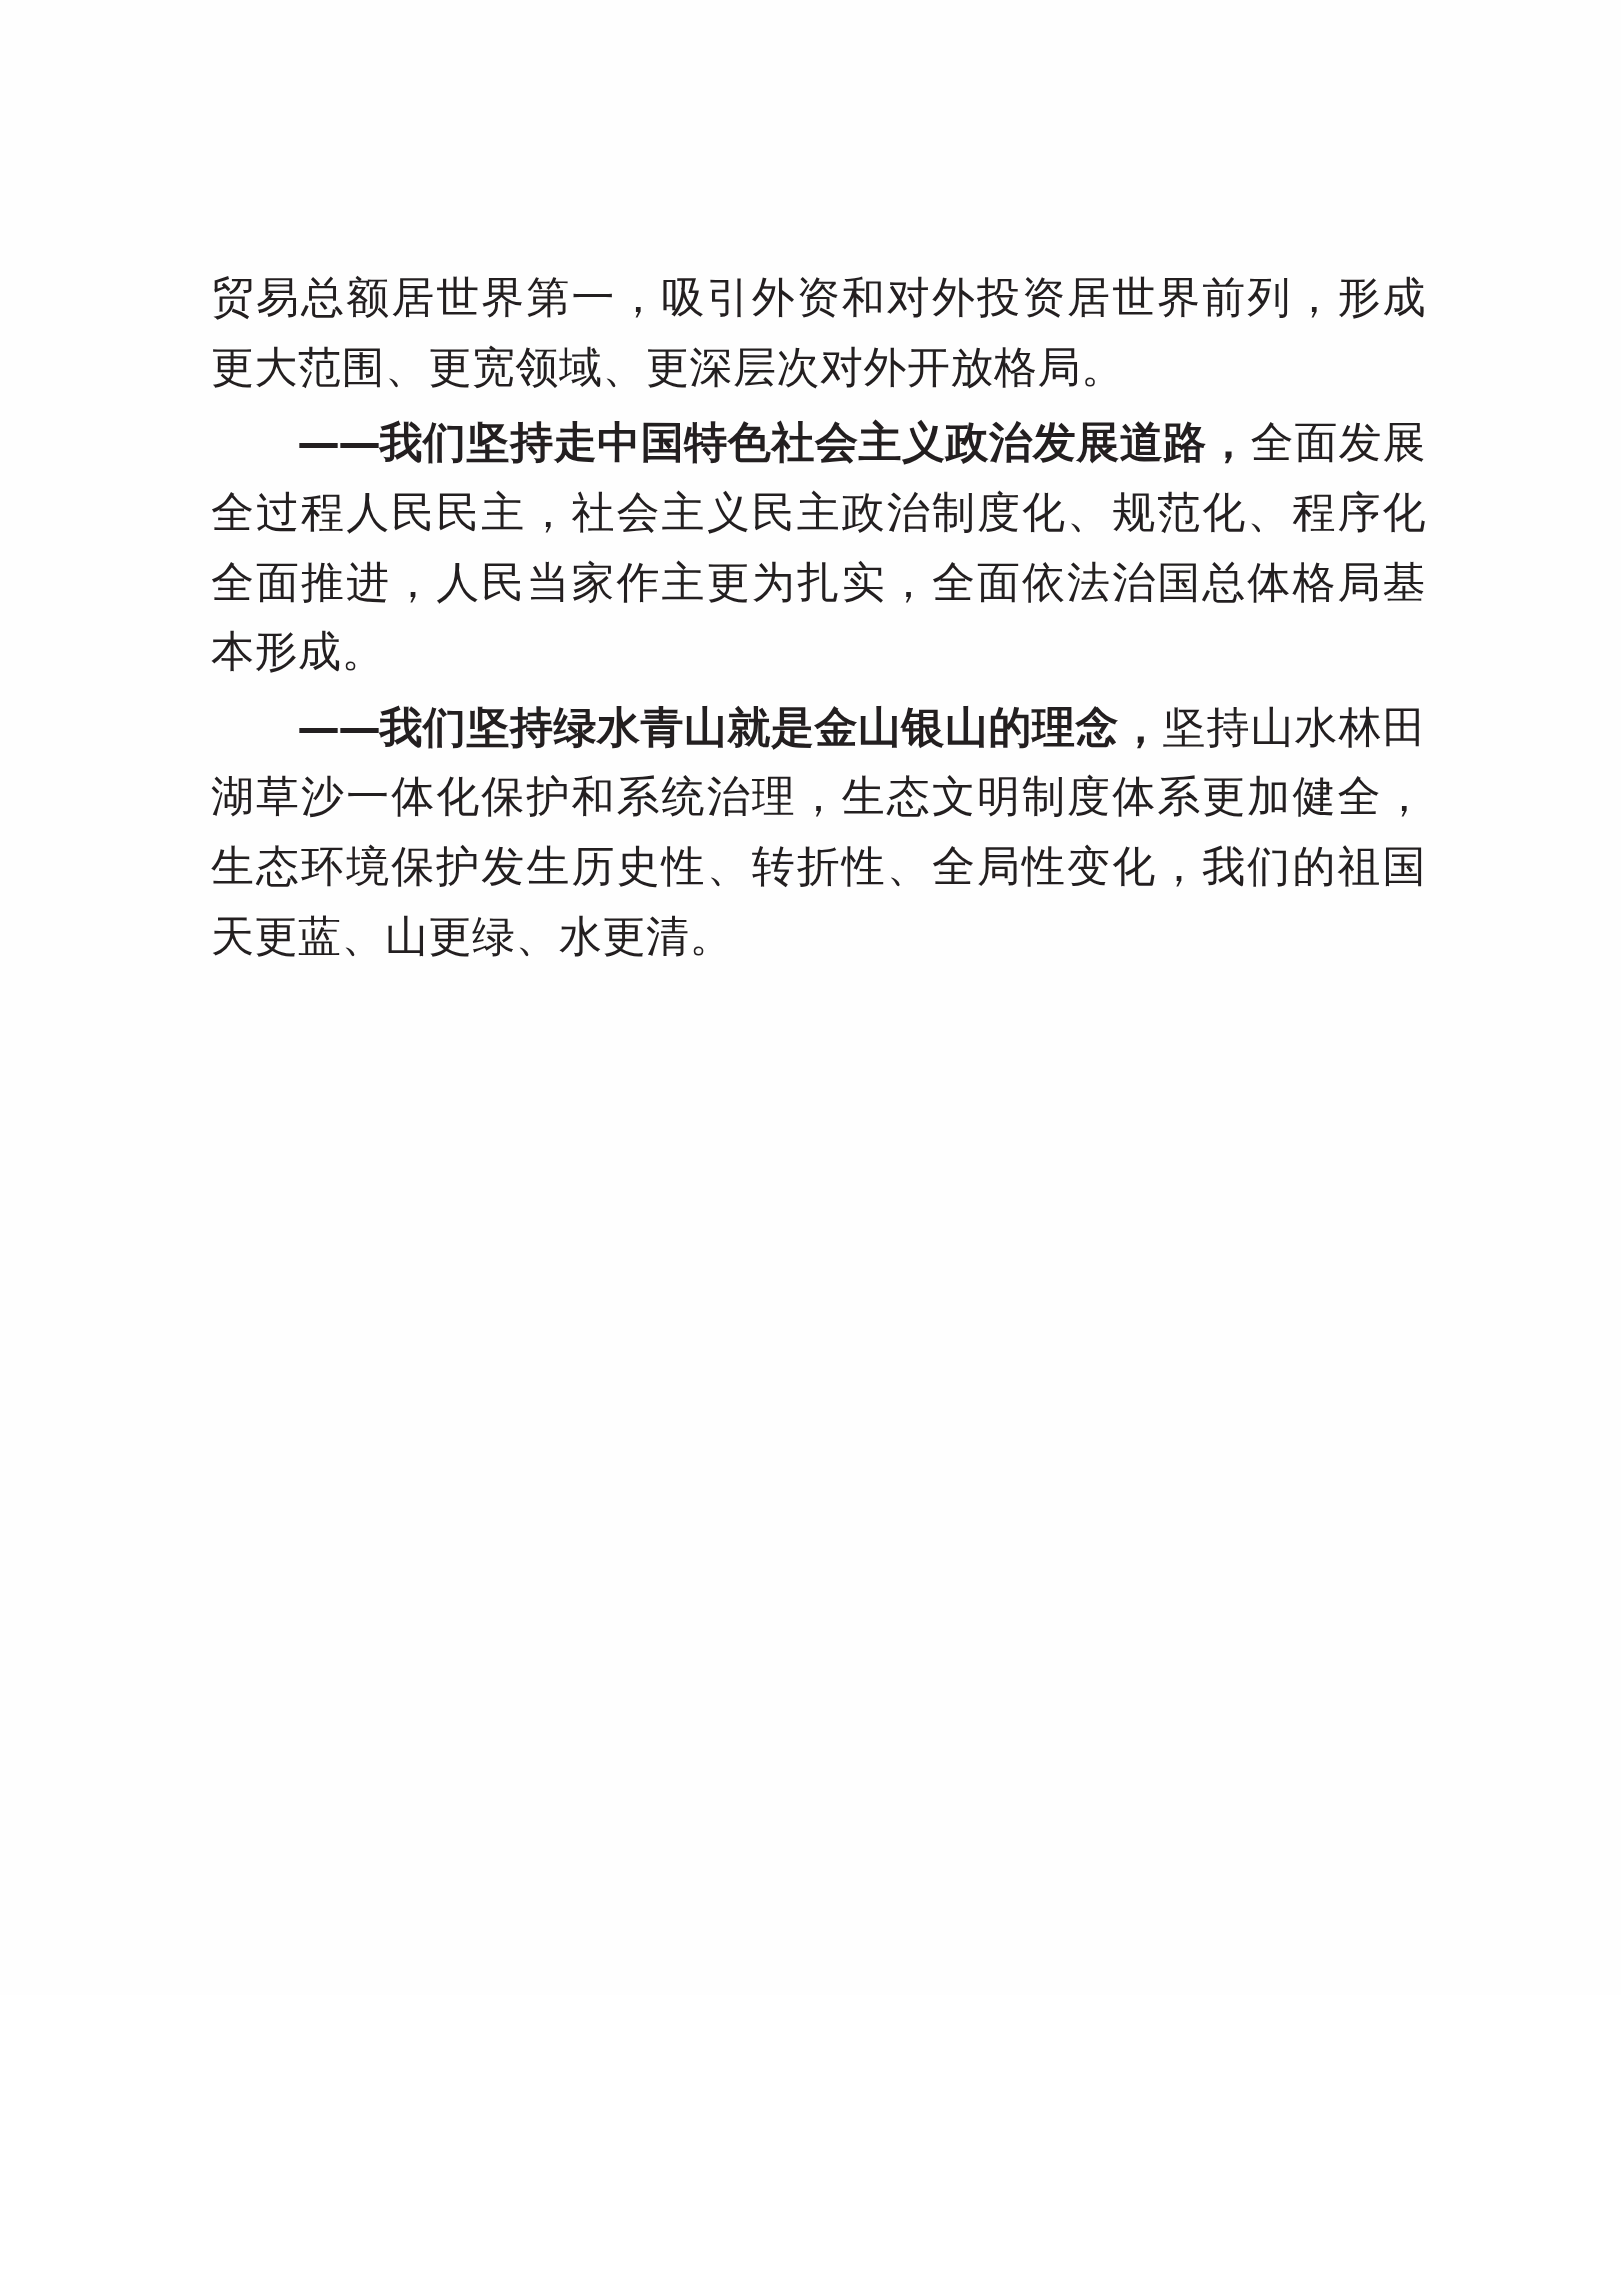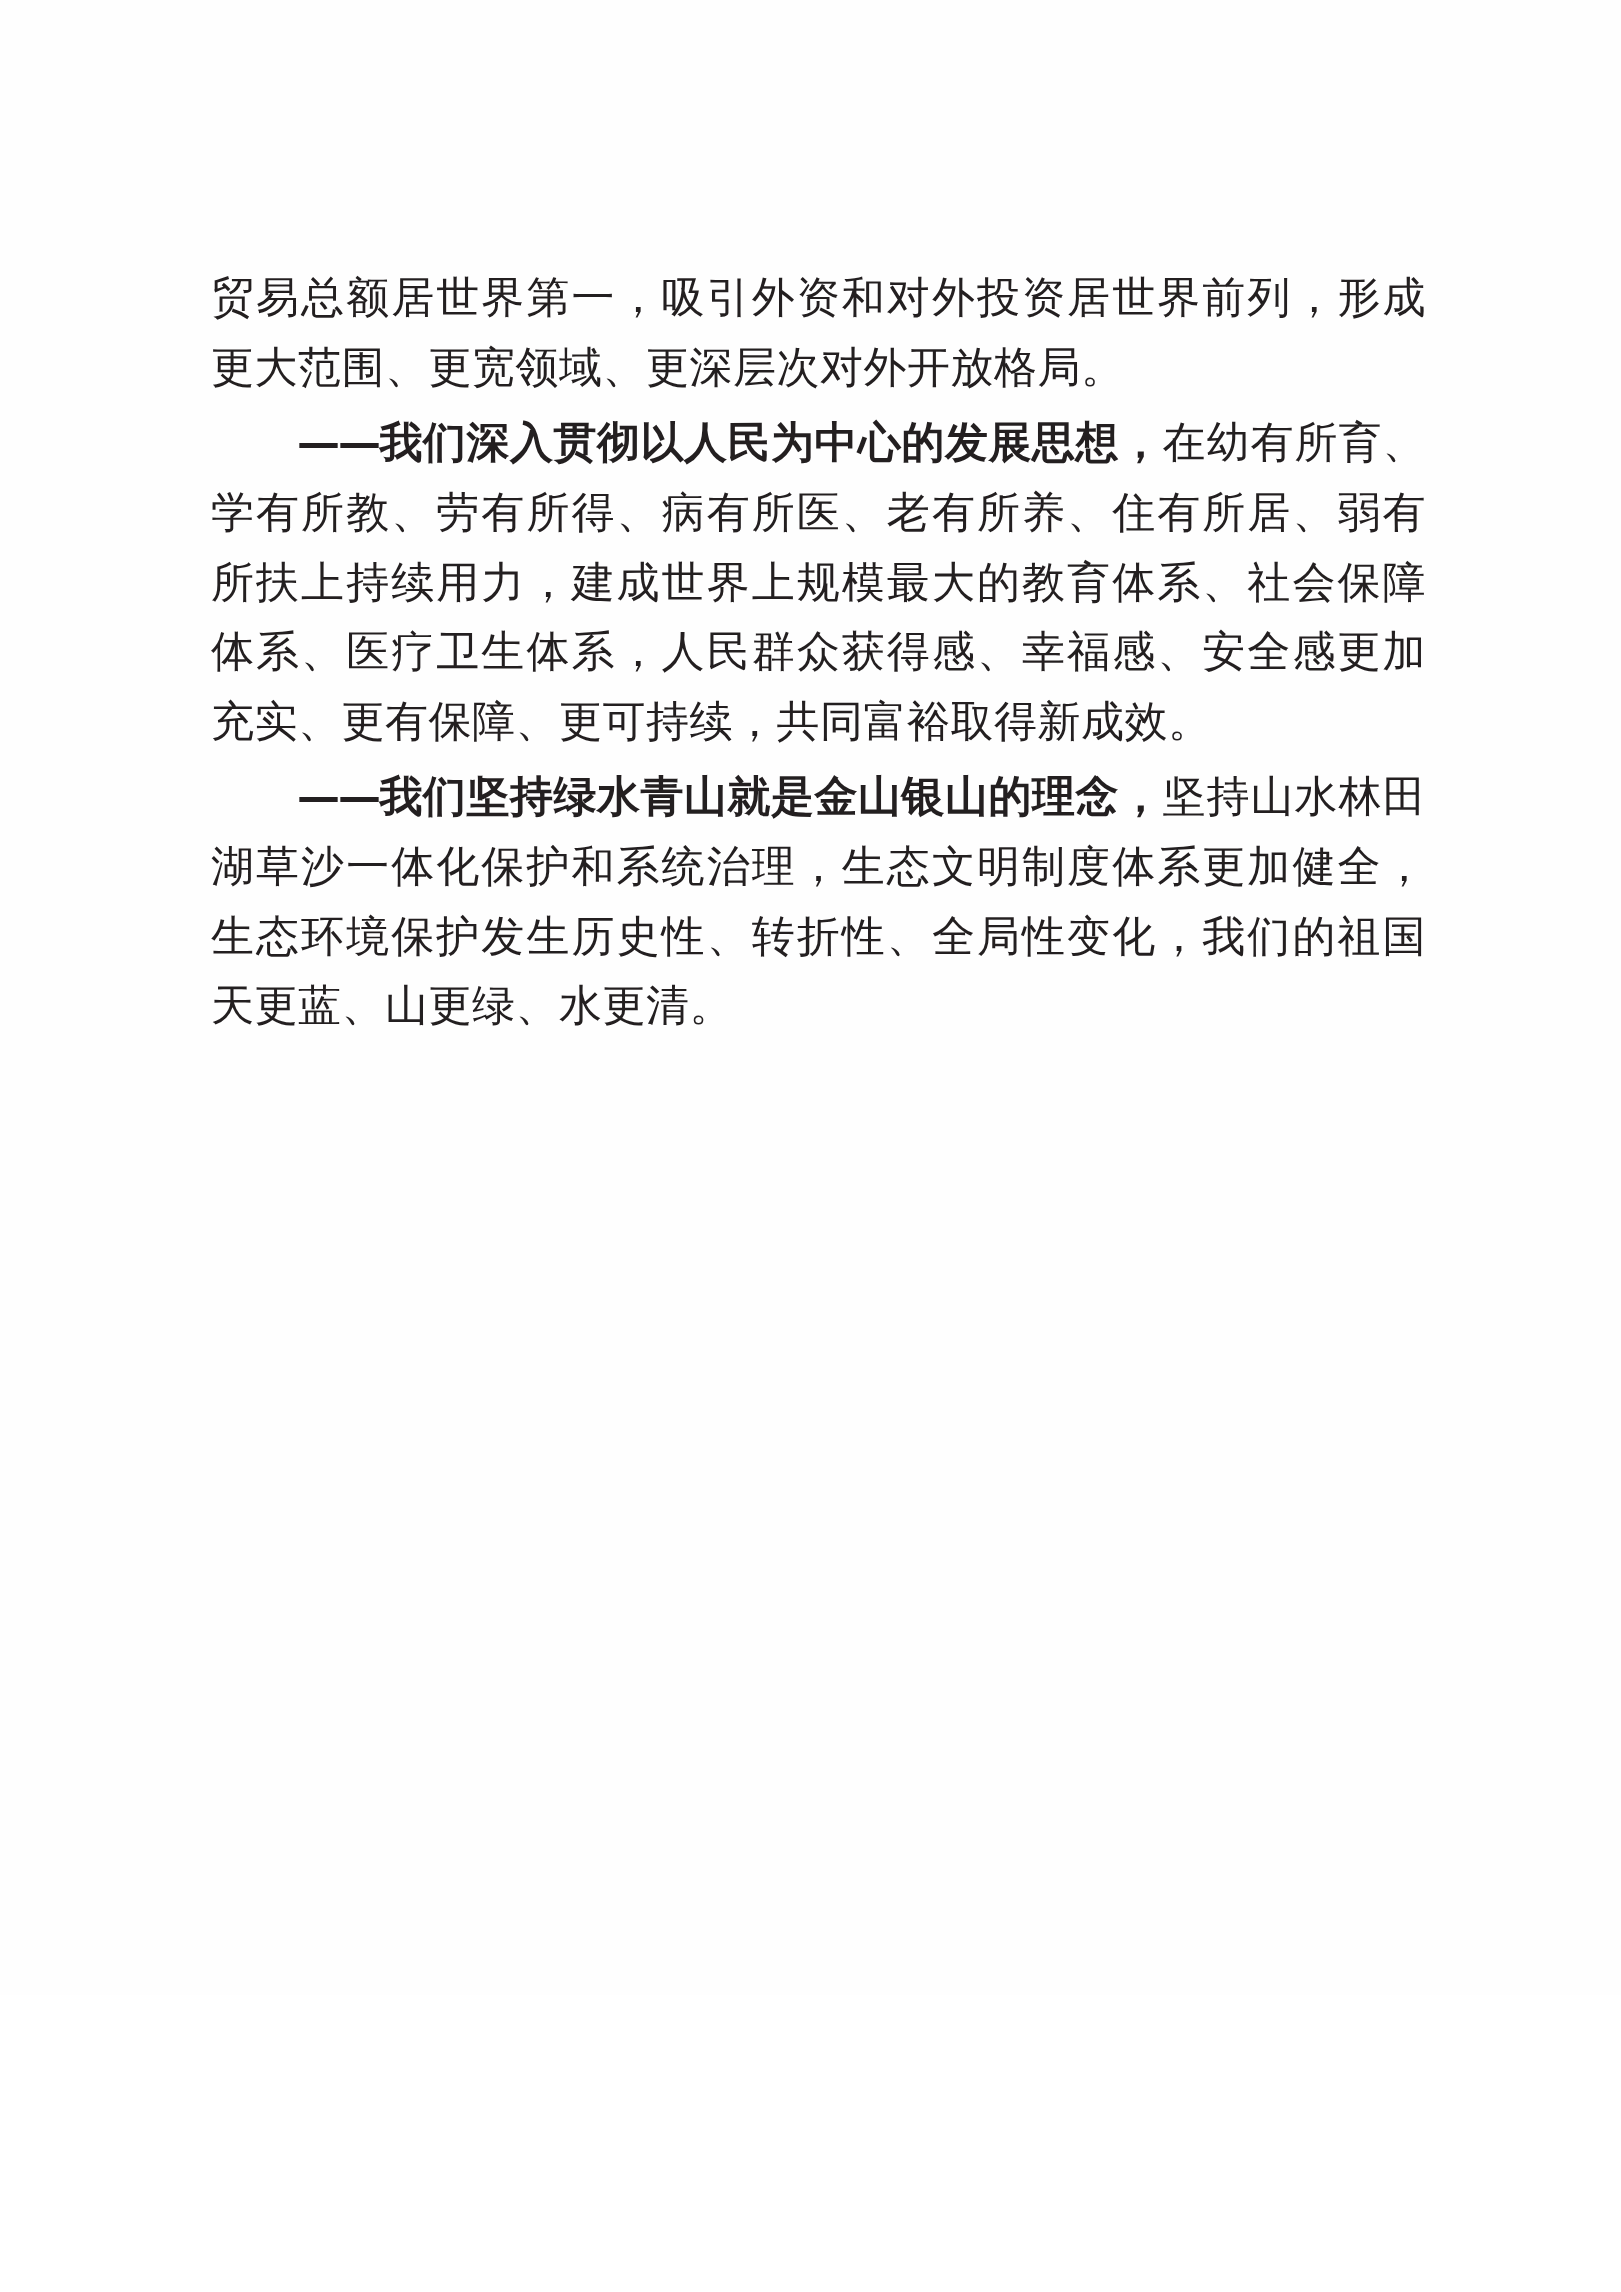--- a/index.html
+++ b/index.html
@@ -66,25 +66,25 @@
 <body>
 
 <div class="page">
 
   <div class="body-area">
 
     <p class="para">
       <span>贸易总额居世界第一，吸引外资和对外投资居世界前列，形成更大范围、更宽领域、更深层次对外开放格局。</span>
     </p>
 
+    <p class="para">
+      <span class="indent"></span><span class="dash">——</span><span class="lead">我们坚持走中国特色社会主义政治发展道路，</span><span>全面发展全过程人民民主，社会主义民主政治制度化、规范化、程序化全面推进，人民当家作主更为扎实，全面依法治国总体格局基本形成。</span>
+    </p>
 
 
-    <p class="para">
-      <span class="indent"></span><span class="dash">——</span><span class="lead">我们深入贯彻以人民为中心的发展思想，</span><span>在幼有所育、学有所教、劳有所得、病有所医、老有所养、住有所居、弱有所扶上持续用力，建成世界上规模最大的教育体系、社会保障体系、医疗卫生体系，人民群众获得感、幸福感、安全感更加充实、更有保障、更可持续，共同富裕取得新成效。</span>
-    </p>
 
     <p class="para">
       <span class="indent"></span><span class="dash">——</span><span class="lead">我们坚持绿水青山就是金山银山的理念，</span><span>坚持山水林田湖草沙一体化保护和系统治理，生态文明制度体系更加健全，生态环境保护发生历史性、转折性、全局性变化，我们的祖国天更蓝、山更绿、水更清。</span>
     </p>
 
   </div>
 
   <div class="page-number">7</div>
 
 </div>

